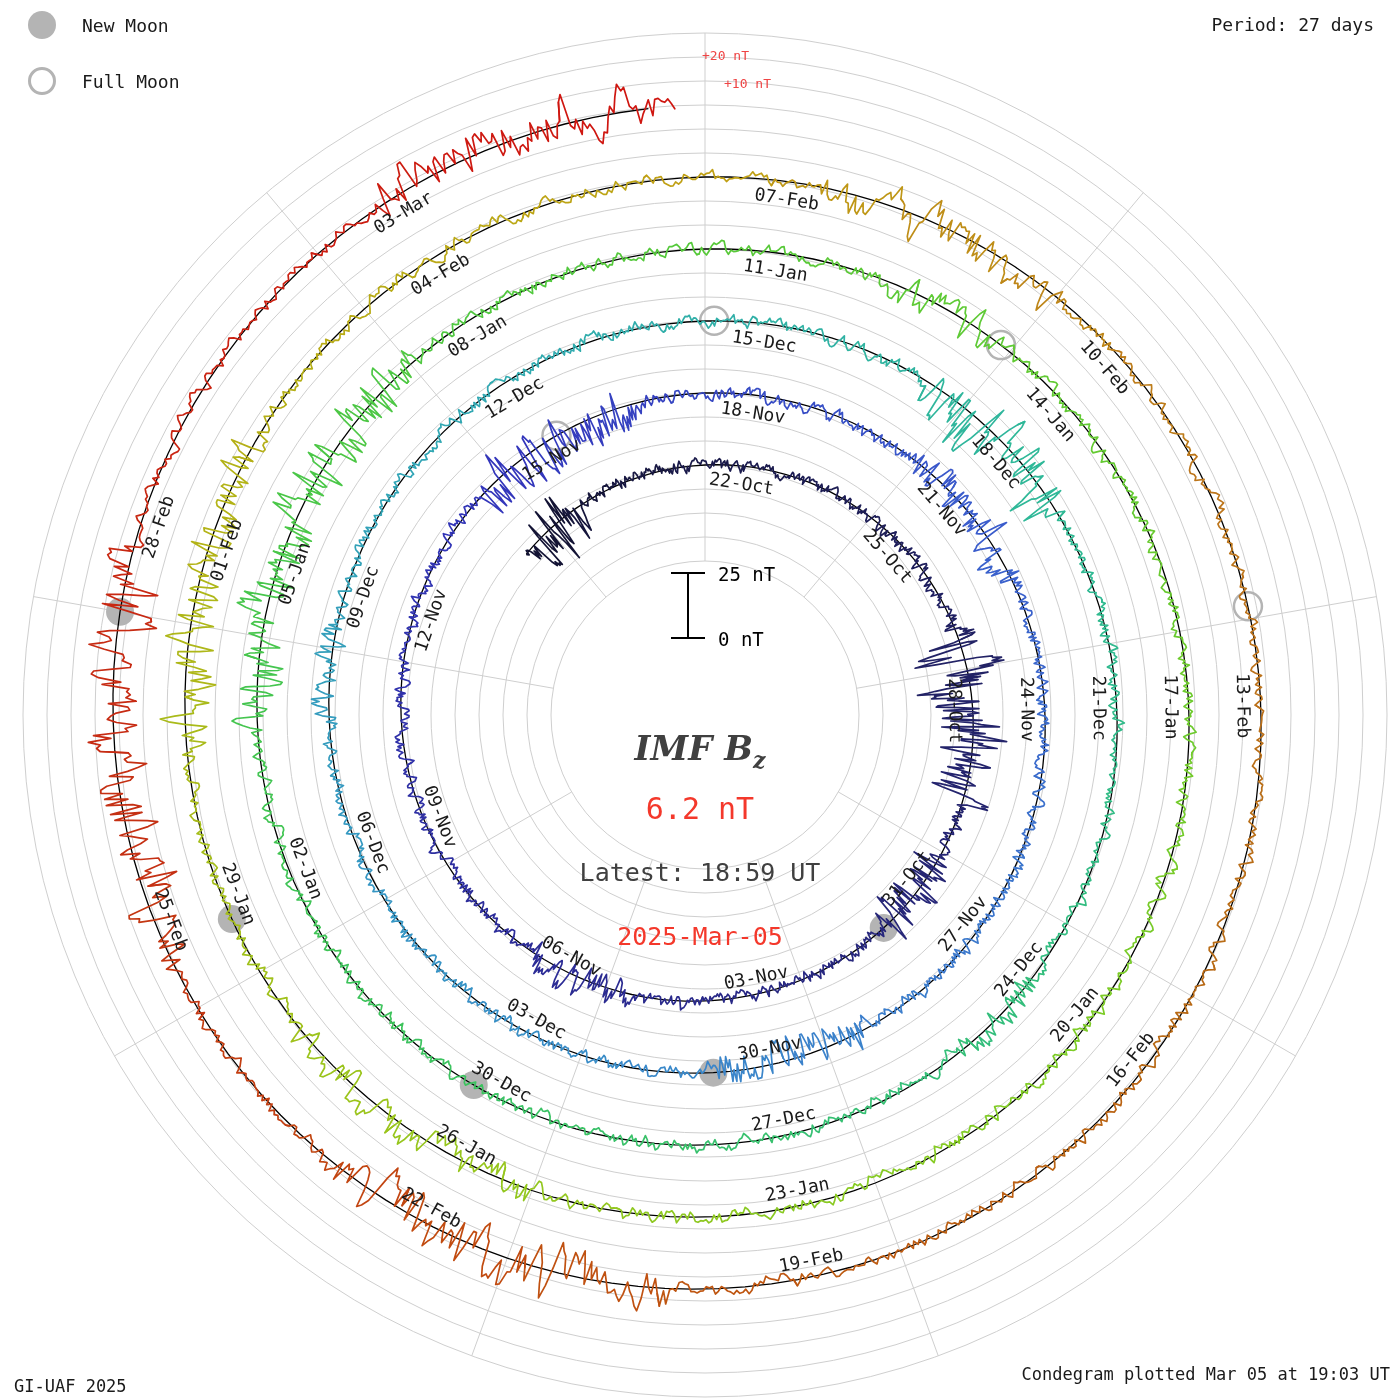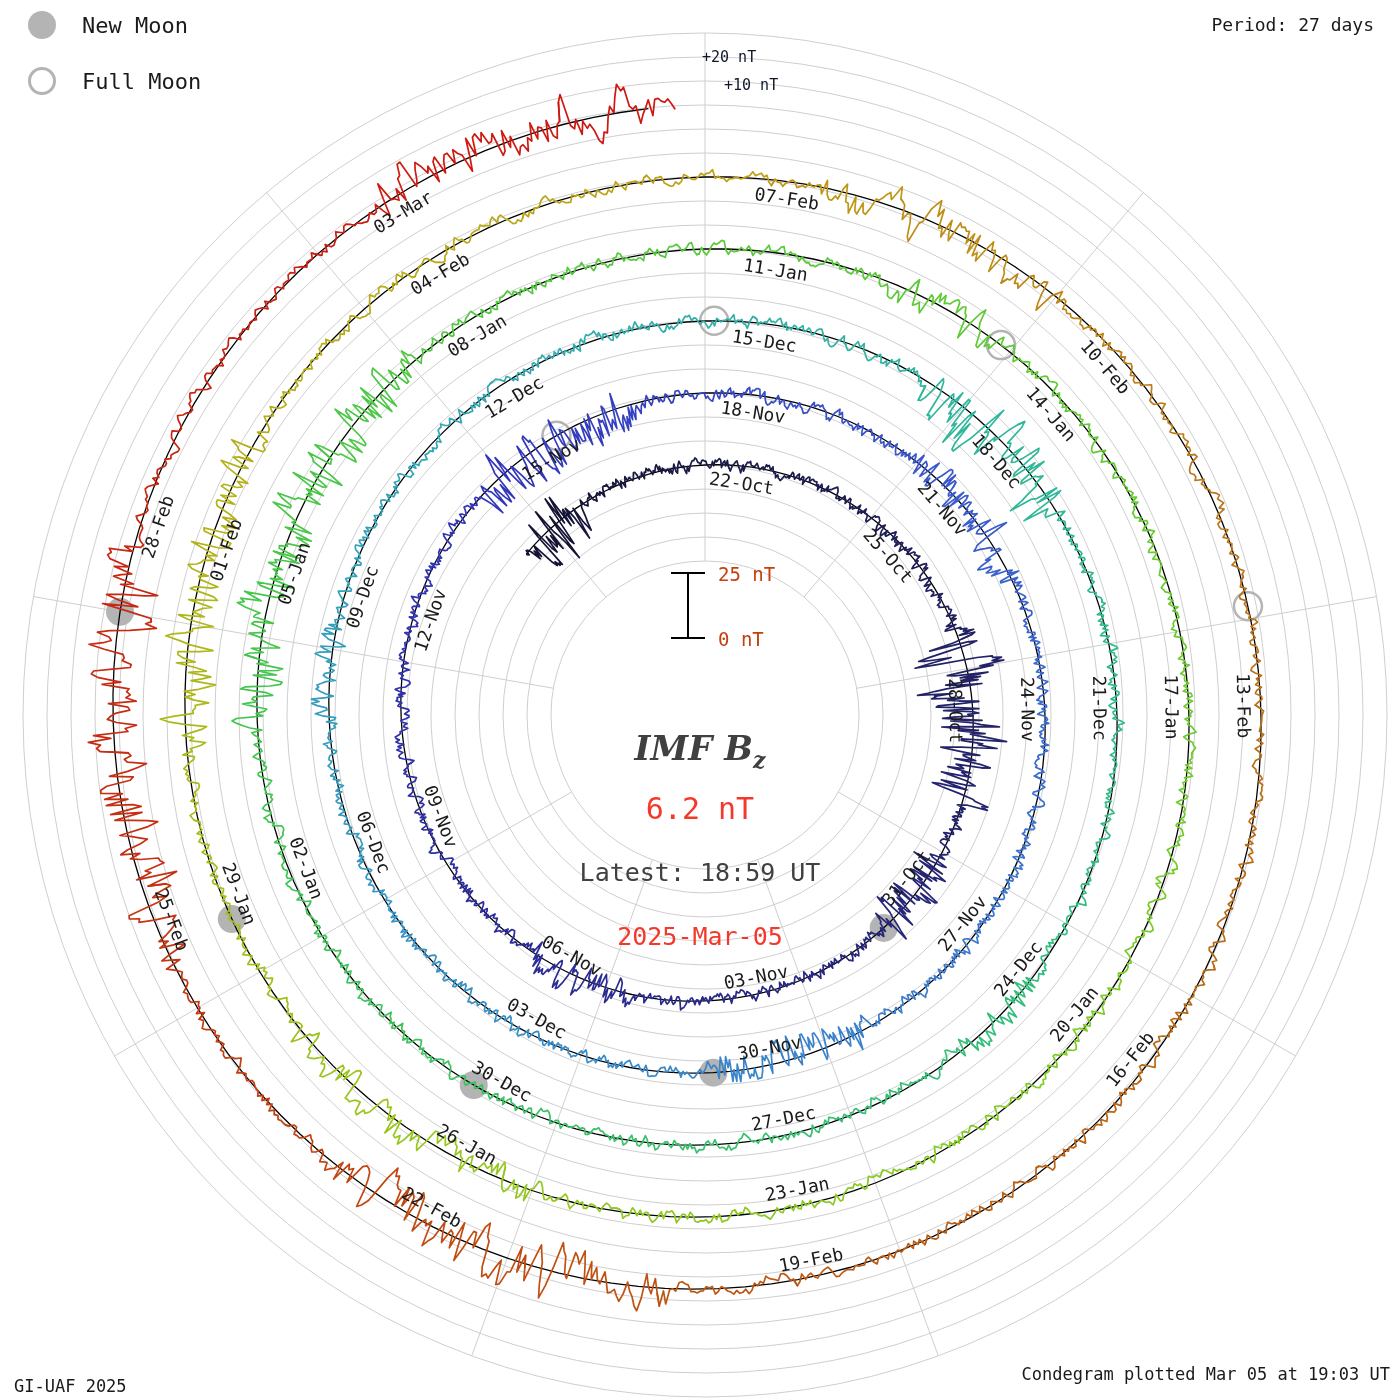--- a/index.html
+++ b/index.html
@@ -5,28 +5,28 @@
   html,body{margin:0;padding:0;background:#ffffff;}
   #stage{position:relative;width:1400px;height:1400px;background:#fff;overflow:hidden;
          font-family:"DejaVu Sans Mono","Liberation Mono",monospace;color:#111;}
   #spiral{position:absolute;left:0;top:0;}
   .corner{position:absolute;font-size:18px;letter-spacing:0px;color:#1a1a1a;white-space:nowrap;}
   #legend{left:28px;top:8px;}
   .legend-row{display:flex;align-items:center;height:34px;margin-bottom:22px;}
   .moon-dot{width:28px;height:28px;border-radius:50%;display:inline-block;margin-right:26px;box-sizing:border-box;}
   .moon-dot.filled{background:#b4b4b4;}
   .moon-dot.open{border:3px solid #b4b4b4;background:#fff;}
-  .legend-label{font-size:22px;}
+  .legend-label{font-size:18px;}
   #period-label{right:26px;top:14px;font-size:18px;}
   #footer-left{left:14px;bottom:4px;font-size:17px;margin-top:20px;}
   #footer-right{right:10px;bottom:16px;font-size:17px;}
-  .nt-tick{position:absolute;font-size:15px;color:#0f172a;}
+  .nt-tick{position:absolute;font-size:13px;color:#ef4444;}
   #plus20{left:702px;top:48px;}
   #plus10{left:724px;top:76px;}
-  .scale-label{position:absolute;font-size:19px;color:#c2410c;}
+  .scale-label{position:absolute;font-size:19px;color:#000000;}
   #scale-top{left:718px;top:563px;}
   #scale-bottom{left:718px;top:628px;}
   .center-red{position:absolute;left:700px;transform:translateX(-50%);text-align:center;white-space:nowrap;}
   #imf-title{top:728px;font-family:"DejaVu Serif","Liberation Serif",serif;font-style:italic;font-weight:bold;font-size:34px;}
   #imf-title sub{font-size:22px;}
   #imf-value{top:775px;font-size:30px;}
   #latest-1{top:858px;font-size:25px;}
   #latest-2{top:886px;font-size:25px;margin-top:36px;}
 </style>
 </head>

